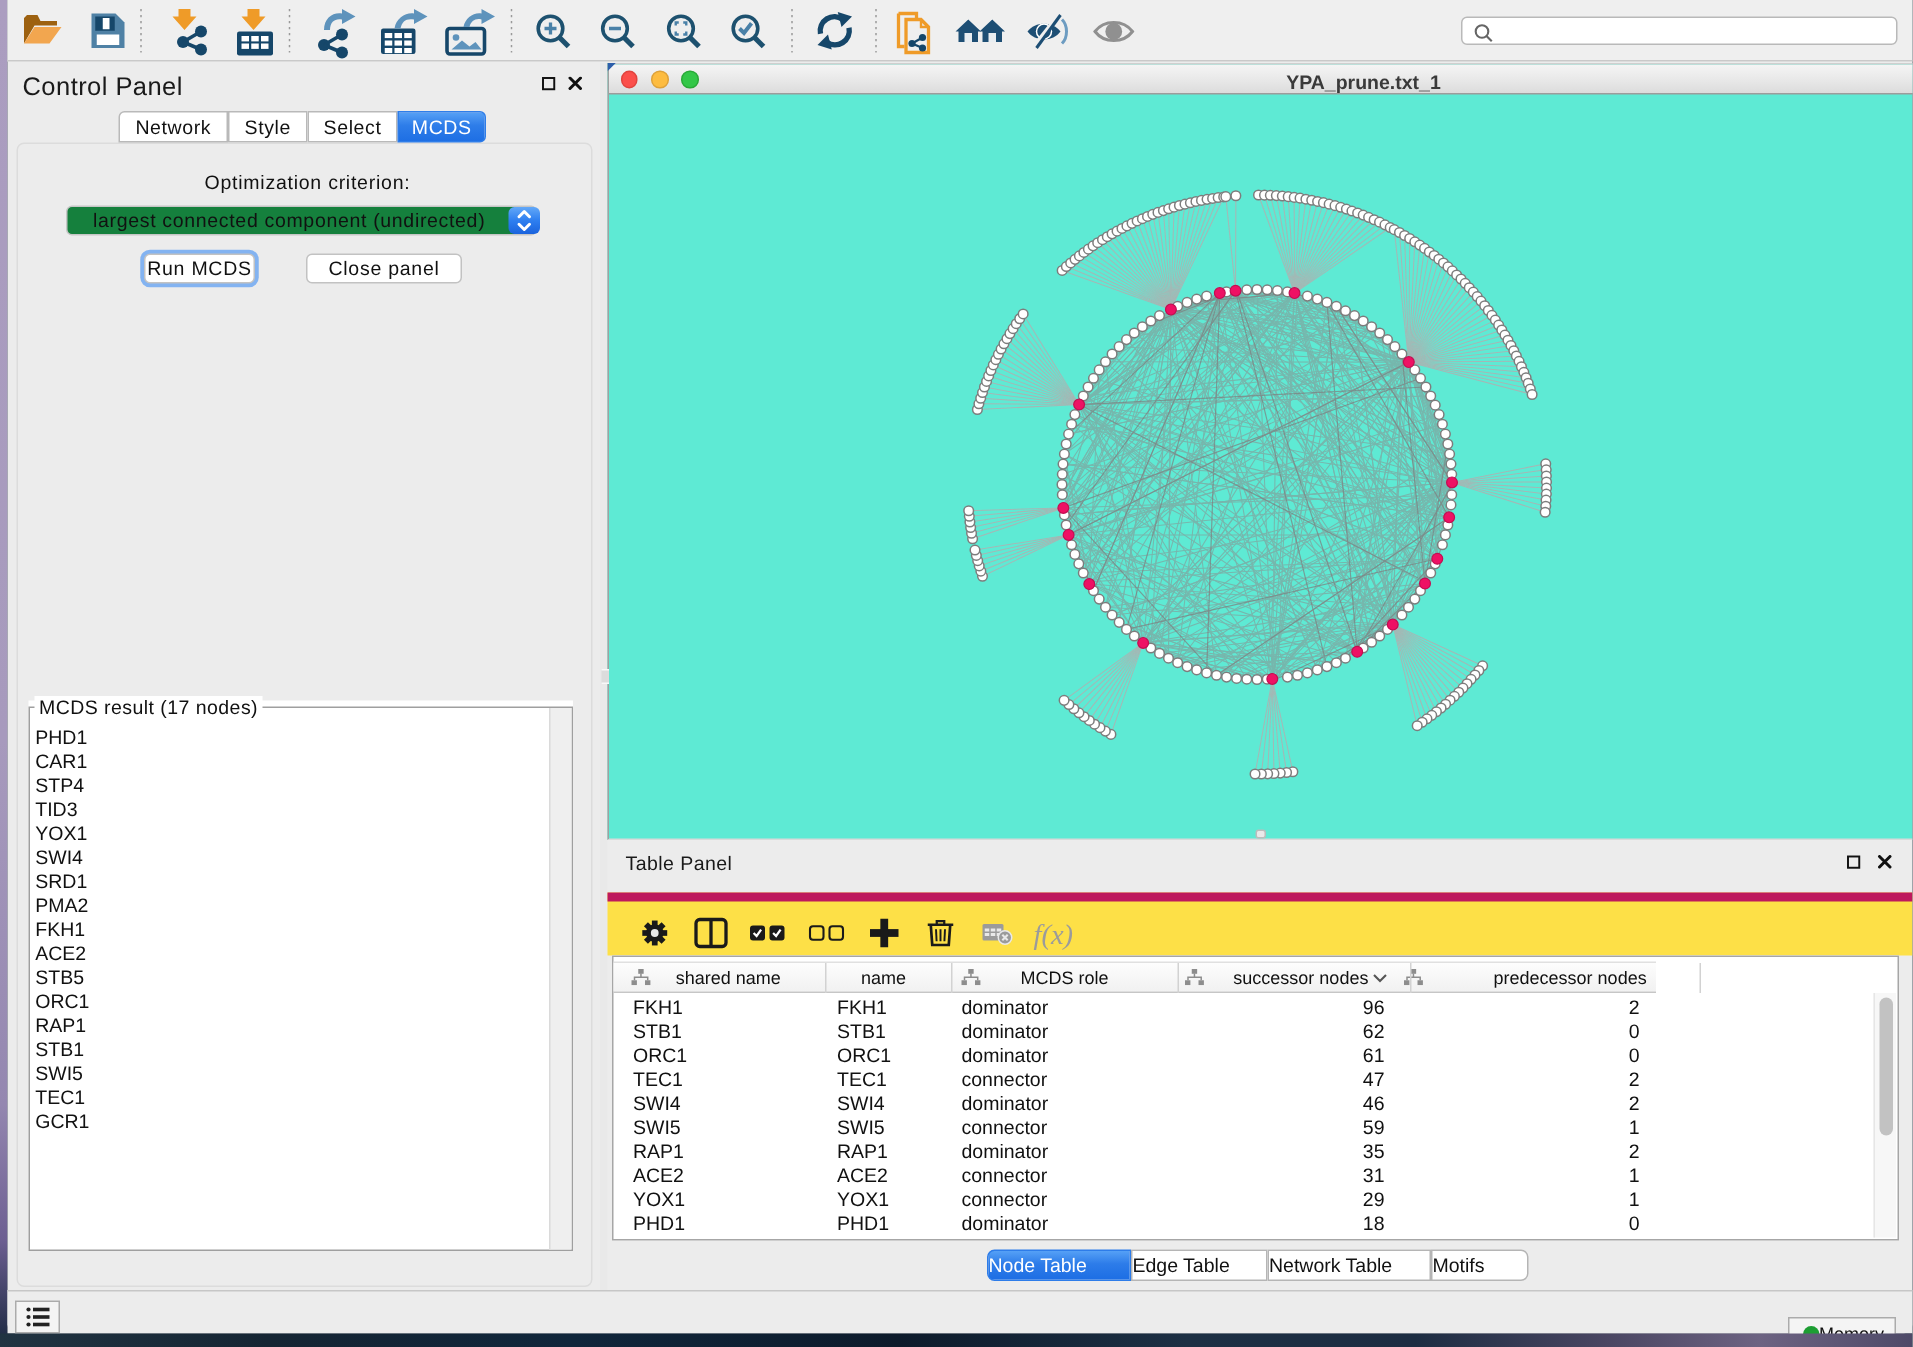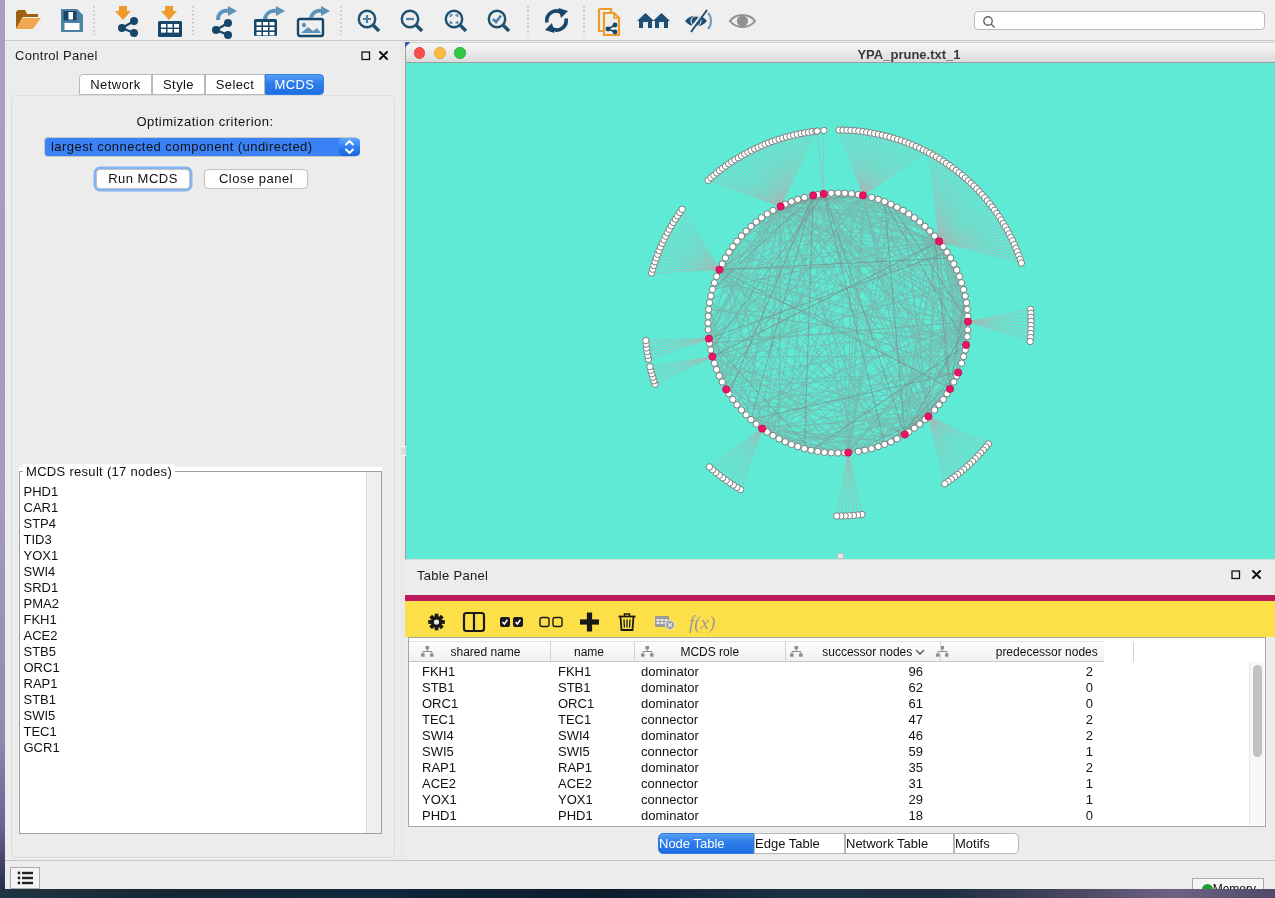--- a/index.html
+++ b/index.html
@@ -15,32 +15,32 @@
 
 #app { left:5px; top:0; width:1270px; height:889px; background:#ececec; border-radius:0 0 6px 6px; }
 
 
 #toolbar { left:0; top:0; width:1270px; height:41px; background:#efefef; border-bottom:1px solid #c9c9c9; }
 
 
 #search { left:969px; top:11px; width:291px; height:19px; background:#fff; border:1px solid #b9b9b9; border-radius:4px; }
 
 
-#cp-title { left:10px; top:48px; font-size:13px; color:#1a1a1a; letter-spacing:0.3px; }
+#cp-title { left:10px; top:48px; font-size:17px; color:#1a1a1a; letter-spacing:0.3px; }
 
 
 .tab { position:absolute; top:74px; height:21px; font-size:13px; color:#111; background:#fff;
   border:1px solid #b9b9b9; text-align:center; line-height:19px; letter-spacing:0.4px; }
 .tab.sel { background:linear-gradient(180deg,#56a0f5 0%,#2e7de9 45%,#1e6fe4 100%); color:#fff; border-color:#2e7de9; }
 
 #cp-pane { left:6px; top:95px; width:384px; height:763px; background:#ececec; border:1px solid #dcdcdc; border-radius:5px; }
 
 #opt-label { left:0; top:114px; width:400px; text-align:center; font-size:13px; color:#111; letter-spacing:0.5px; }
 
-#combo { left:39px; top:137px; width:314px; height:20px; background:#3b82f6; border:1px solid #c6c6c6; border-radius:4px; font-size:13px; color:#111; line-height:18px; padding-left:6px; letter-spacing:0.45px; }
+#combo { left:39px; top:137px; width:314px; height:20px; background:#15803d; border:1px solid #c6c6c6; border-radius:4px; font-size:13px; color:#111; line-height:18px; padding-left:17px; letter-spacing:0.45px; }
 #combo-cap { left:334px; top:138px; width:21px; height:18px; border-radius:4px; background:linear-gradient(180deg,#62a8f8 0%,#2e7ff0 50%,#1a63dd 100%); }
 
 .btn { position:absolute; top:169px; height:20px; background:#fff; border:1px solid #c2c2c2; border-radius:4px; font-size:13px; color:#111; text-align:center; line-height:18px; letter-spacing:0.5px; }
 #btn-run { box-shadow:0 0 0 2.5px #83b3f1; }
 
 
 #mcds-white { left:14px; top:467px; width:363px; height:367px; background:#fff; }
 #mcds-border { left:14px; top:471px; width:363px; height:363px; border:1px solid #9f9f9f; }
 #mcds-legend { left:18px; top:464px; font-size:13px; color:#111; background:#fff; padding:0 3px; letter-spacing:0.3px; }
 #mcds-list { left:16px; top:484px; font-size:13px; color:#111; line-height:16px; padding-left:2.5px; }
@@ -259,21 +259,21 @@
   <div class="tab" style="left:200px;width:60px;">Select</div>
   <div class="tab sel" style="left:260px;width:59px;border-radius:0 4px 4px 0;">MCDS</div>
   <div class="abs" id="opt-label">Optimization criterion:</div>
   <div class="abs" id="combo">largest connected component (undirected)</div>
   <div class="abs" id="combo-cap">
     <svg width="21" height="18" viewBox="0 0 21 18">
       <path d="M7 6.5 L10.5 3 L14 6.5" fill="none" stroke="#fff" stroke-width="2" stroke-linecap="round" stroke-linejoin="round"></path>
       <path d="M7 11.5 L10.5 15 L14 11.5" fill="none" stroke="#fff" stroke-width="2" stroke-linecap="round" stroke-linejoin="round"></path>
     </svg>
   </div>
-  <div class="btn" id="btn-run" style="left:91px;width:94px;">Run MCDS</div>
+  <div class="btn" id="btn-run" style="left:91px;width:74px;">Run MCDS</div>
   <div class="btn" style="left:199px;width:104px;">Close panel</div>
   <div class="abs" id="mcds-white"></div>
   <div class="abs" id="mcds-border"></div>
   <div class="abs" id="mcds-legend">MCDS result (17 nodes)</div>
   <div class="abs" id="mcds-scroll"></div>
   <div class="abs" id="mcds-list">PHD1<br>CAR1<br>STP4<br>TID3<br>YOX1<br>SWI4<br>SRD1<br>PMA2<br>FKH1<br>ACE2<br>STB5<br>ORC1<br>RAP1<br>STB1<br>SWI5<br>TEC1<br>GCR1</div>
   <div class="abs" id="statusbar">
     <div class="abs" id="listbtn">
       <svg width="28" height="20" viewBox="0 0 28 20">
         <g fill="#222">

